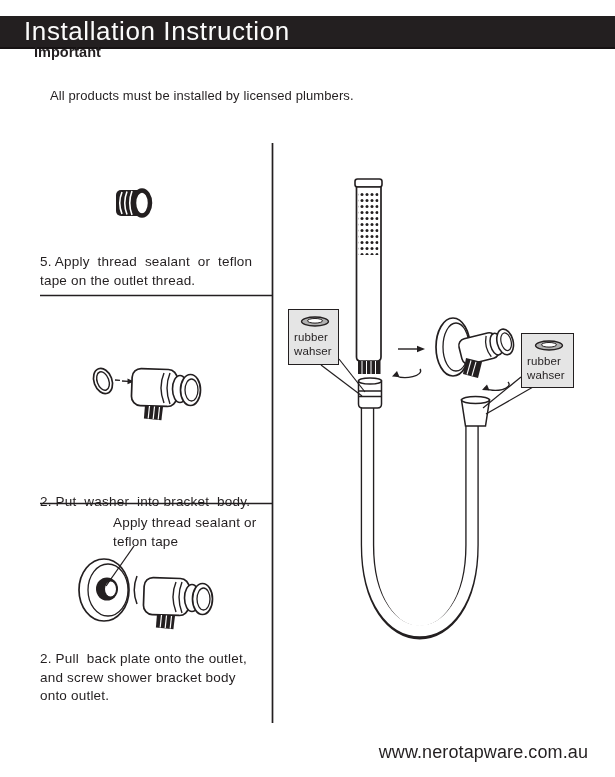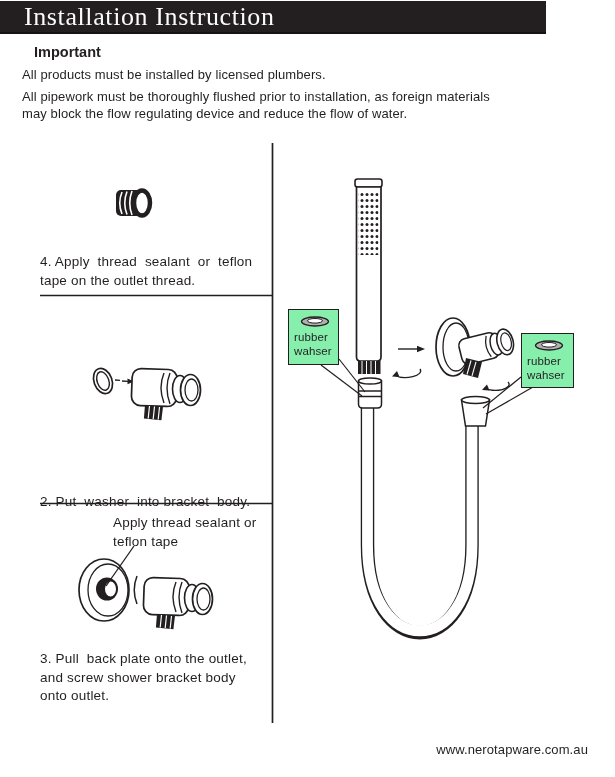--- a/index.html
+++ b/index.html
@@ -2,60 +2,58 @@
 <html><head>
 <meta charset="utf-8">
 <style>
   * { margin:0; padding:0; box-sizing:border-box; }
   html,body { background:#fff; }
   .page {
     position:relative; width:615px; height:777px; background:#ffffff;
     font-family:"Liberation Sans", sans-serif; color:#231f20; overflow:hidden;
   }
   .header-bar {
-    position:absolute; left:0; top:1px; width:546px; height:33px;
-    background:#231f20; border-bottom:2px solid #161213;font-family:Liberation Serif, serif;
+    position:absolute; left:0; top:16px; width:615px; height:33px;
+    background:#231f20; border-bottom:2px solid #161213;
   }
   .header-bar h1 {
     font-size:26px; font-weight:400; color:#fbfbfb; line-height:31px;
     padding-left:24px; letter-spacing:0.6px; white-space:nowrap;
   }
   .important-heading { position:absolute; left:34px; top:44px; font-size:14.5px; font-weight:bold; }
   .para {
-    position:absolute; left:22px; font-size:13px; line-height:1.32;
-    white-space:pre-wrap; letter-spacing:0.1px;
+    position:absolute; left:50px; font-size:13px; line-height:1.32;
+    white-space:pre-wrap; letter-spacing:0.1px;margin-top:21px;
   }
   .para.p1 { top:66px; }
   .para.p2 { top:88px; }
   .caption {
     position:absolute; font-size:13.5px; line-height:1.38;
     white-space:pre-wrap; letter-spacing:0.2px; color:#231f20;
   }
   .svg-layer { position:absolute; left:0; top:0; }
   .callout-box {
-    position:absolute; border:1.4px solid #231f20; background:#86efac;
+    position:absolute; border:1.4px solid #231f20; background:#e5e5e5;
     padding:4px 2px 8px 5px;
   }
   .callout-box svg { display:block; margin:1px auto 2px; }
   .callout-text { font-size:11.5px; line-height:1.22; white-space:pre-wrap; letter-spacing:0.1px; }
-  .footer-url { position:absolute; right:27px; top:742px; font-size:13px; letter-spacing:0.1px; }
+  .footer-url { position:absolute; right:27px; top:742px; font-size:18px; letter-spacing:0.1px; }
 </style>
 </head>
 <body>
 
 <div class="page">
 
   <header class="header-bar">
     <h1>Installation Instruction</h1>
   </header>
 
   <div class="important-heading">Important</div>
   <div class="para p1">All products must be installed by licensed plumbers.</div>
-  <div class="para p2">All pipework must be thoroughly flushed prior to installation, as foreign materials
-may block the flow regulating device and reduce the flow of water.</div>
 
   <svg class="svg-layer" width="615" height="777" viewBox="0 0 615 777">
     <defs>
       <pattern id="dots" width="5" height="6" patternUnits="userSpaceOnUse">
         <circle cx="2" cy="2.5" r="1.5" fill="#231f20"></circle>
       </pattern>
       <g id="bracketBody">
         <rect x="0.8" y="2" width="45" height="37" rx="9" fill="#fff" stroke="#231f20" stroke-width="1.7" transform="rotate(2 23 20)"></rect>
         <path d="M33 6 q-6 14.5 0 30" fill="none" stroke="#231f20" stroke-width="1.4"></path>
         <path d="M39 6 q-6 15 0 31" fill="none" stroke="#231f20" stroke-width="1.4"></path>
@@ -163,26 +161,26 @@
     </g>
 
     <g stroke="#231f20" stroke-width="1.2">
       <line x1="321" y1="365" x2="362" y2="396"></line>
       <line x1="339" y1="359" x2="365" y2="392"></line>
       <line x1="521" y1="377" x2="483" y2="408"></line>
       <line x1="533" y1="387" x2="486" y2="414"></line>
     </g>
   </svg>
 
-  <div class="caption" style="left:40px; top:253px;">4. Apply  thread  sealant  or  teflon
+  <div class="caption" style="left:40px; top:253px;">5. Apply  thread  sealant  or  teflon
 tape on the outlet thread.</div>
   <div class="caption" style="left:40px; top:481px;margin-top:12px;">2. Put  washer  into bracket  body.</div>
   <div class="caption" style="left:113px; top:514px;">Apply thread sealant or
 teflon tape</div>
-  <div class="caption" style="left:40px; top:650px;">3. Pull  back plate onto the outlet,
+  <div class="caption" style="left:40px; top:650px;">2. Pull  back plate onto the outlet,
 and screw shower bracket body
 onto outlet.</div>
 
   <div class="callout-box" style="left:288px; top:309px; width:51px; height:56px;">
     <svg width="36" height="13">
       <ellipse cx="18" cy="6.5" rx="13.5" ry="4.5" fill="#b0b0b0" stroke="#231f20" stroke-width="1.3"></ellipse>
       <ellipse cx="18" cy="5.8" rx="7.5" ry="2.3" fill="#fff" stroke="#231f20" stroke-width="1"></ellipse>
     </svg>
     <div class="callout-text">rubber
 wahser</div>

